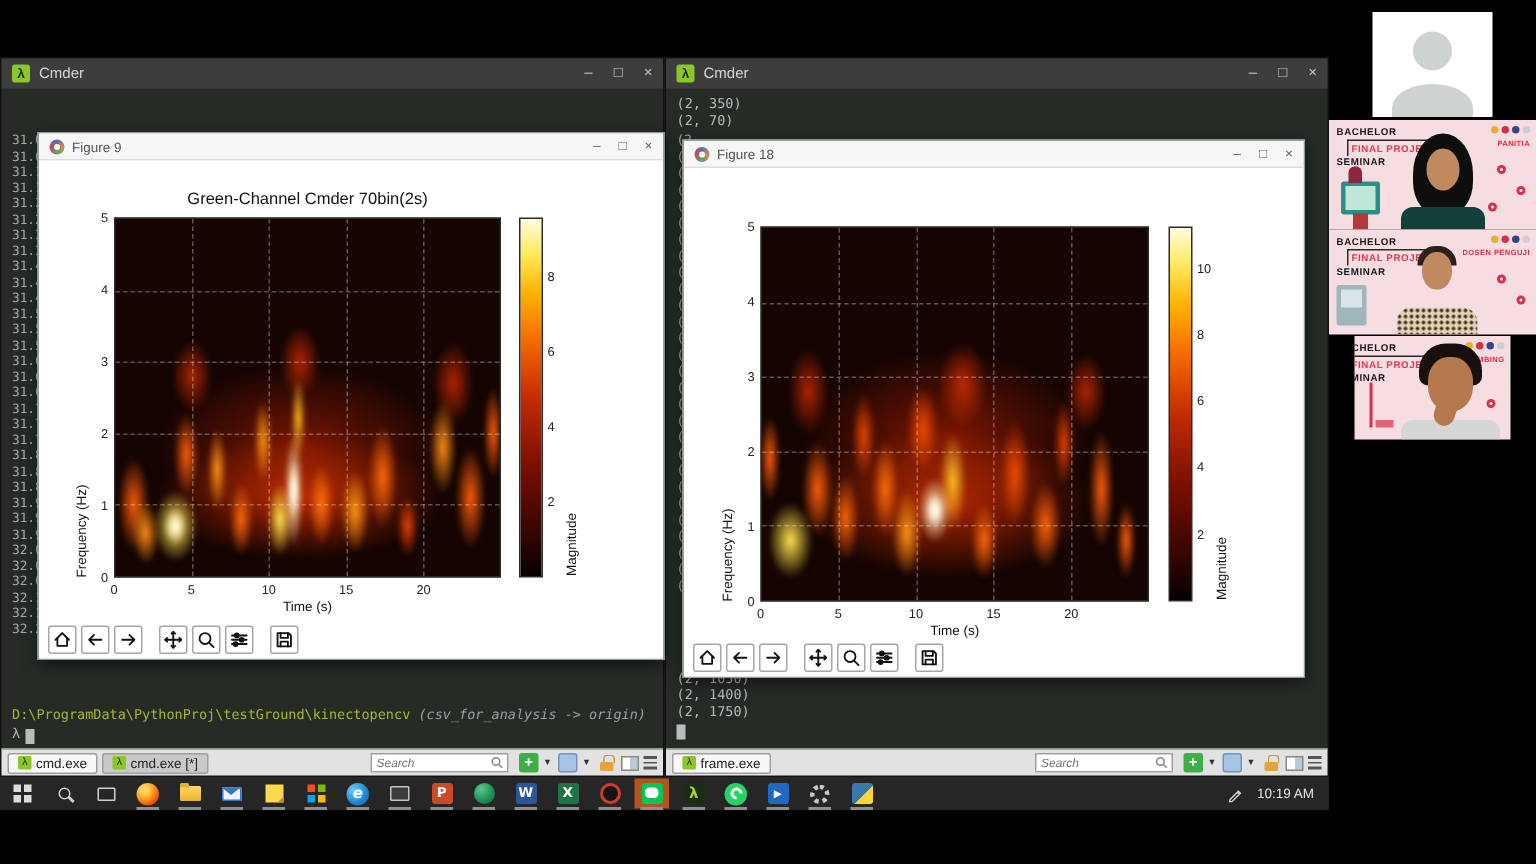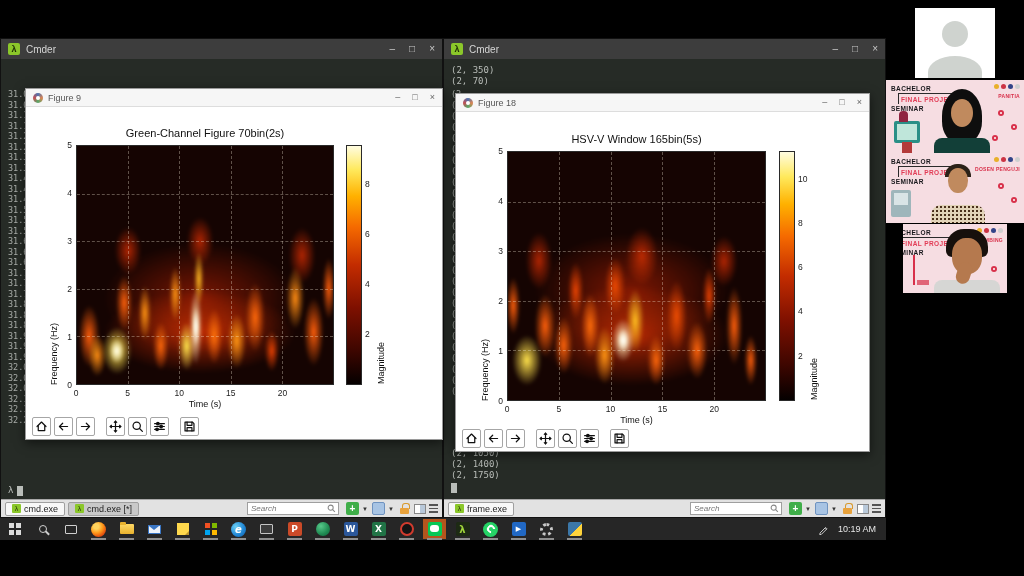--- a/index.html
+++ b/index.html
@@ -233,20 +233,21 @@
 31.8
 31.9
 31.9
 31.9
 32.0
 32.0
 32.0
 32.1
 32.1
 32.2</pre>
+      <div class="path-line"><span class="path-part">D:\ProgramData\PythonProj\testGround\kinectopencv</span> <span class="branch-part">(csv_for_analysis -&gt; origin)</span></div>
       <div class="lambda-line">
           <span>λ</span>
           <span class="cursor-block"></span>
         </div>
     </div>
     <div class="tabbar">
       <div class="tab active">
         <span class="tab-ico">λ</span>
         <span>cmd.exe</span>
       </div>
@@ -355,21 +356,21 @@
     <div class="mpl-titlebar">
       <span class="mpl-ico"></span>
       <span class="mpl-title">Figure 9</span>
       <span class="mpl-controls">
         <span>–</span>
         <span>□</span>
         <span>×</span>
       </span>
     </div>
     <div class="canvas">
-      <div class="fig-title">Green-Channel Figure 70bin(2s)</div>
+      <div class="fig-title">Green-Channel Cmder 70bin(2s)</div>
       <div class="plot-frame">
         <div class="plot-clip">
             <div class="gridline-v" style="left: 20%;"></div>
             <div class="gridline-v" style="left: 40%;"></div>
             <div class="gridline-v" style="left: 60%;"></div>
             <div class="gridline-v" style="left: 80%;"></div>
             <div class="gridline-h" style="top: 80%;"></div>
             <div class="gridline-h" style="top: 60%;"></div>
             <div class="gridline-h" style="top: 40%;"></div>
             <div class="gridline-h" style="top: 20%;"></div>
@@ -472,21 +473,20 @@
     <div class="mpl-titlebar">
       <span class="mpl-ico"></span>
       <span class="mpl-title">Figure 18</span>
       <span class="mpl-controls">
         <span>–</span>
         <span>□</span>
         <span>×</span>
       </span>
     </div>
     <div class="canvas">
-      <div class="fig-title">HSV-V Window 165bin(5s)</div>
       <div class="plot-frame">
         <div class="plot-clip">
             <div class="gridline-v" style="left: 20%;"></div>
             <div class="gridline-v" style="left: 40%;"></div>
             <div class="gridline-v" style="left: 60%;"></div>
             <div class="gridline-v" style="left: 80%;"></div>
             <div class="gridline-h" style="top: 80%;"></div>
             <div class="gridline-h" style="top: 60%;"></div>
             <div class="gridline-h" style="top: 40%;"></div>
             <div class="gridline-h" style="top: 20%;"></div>

